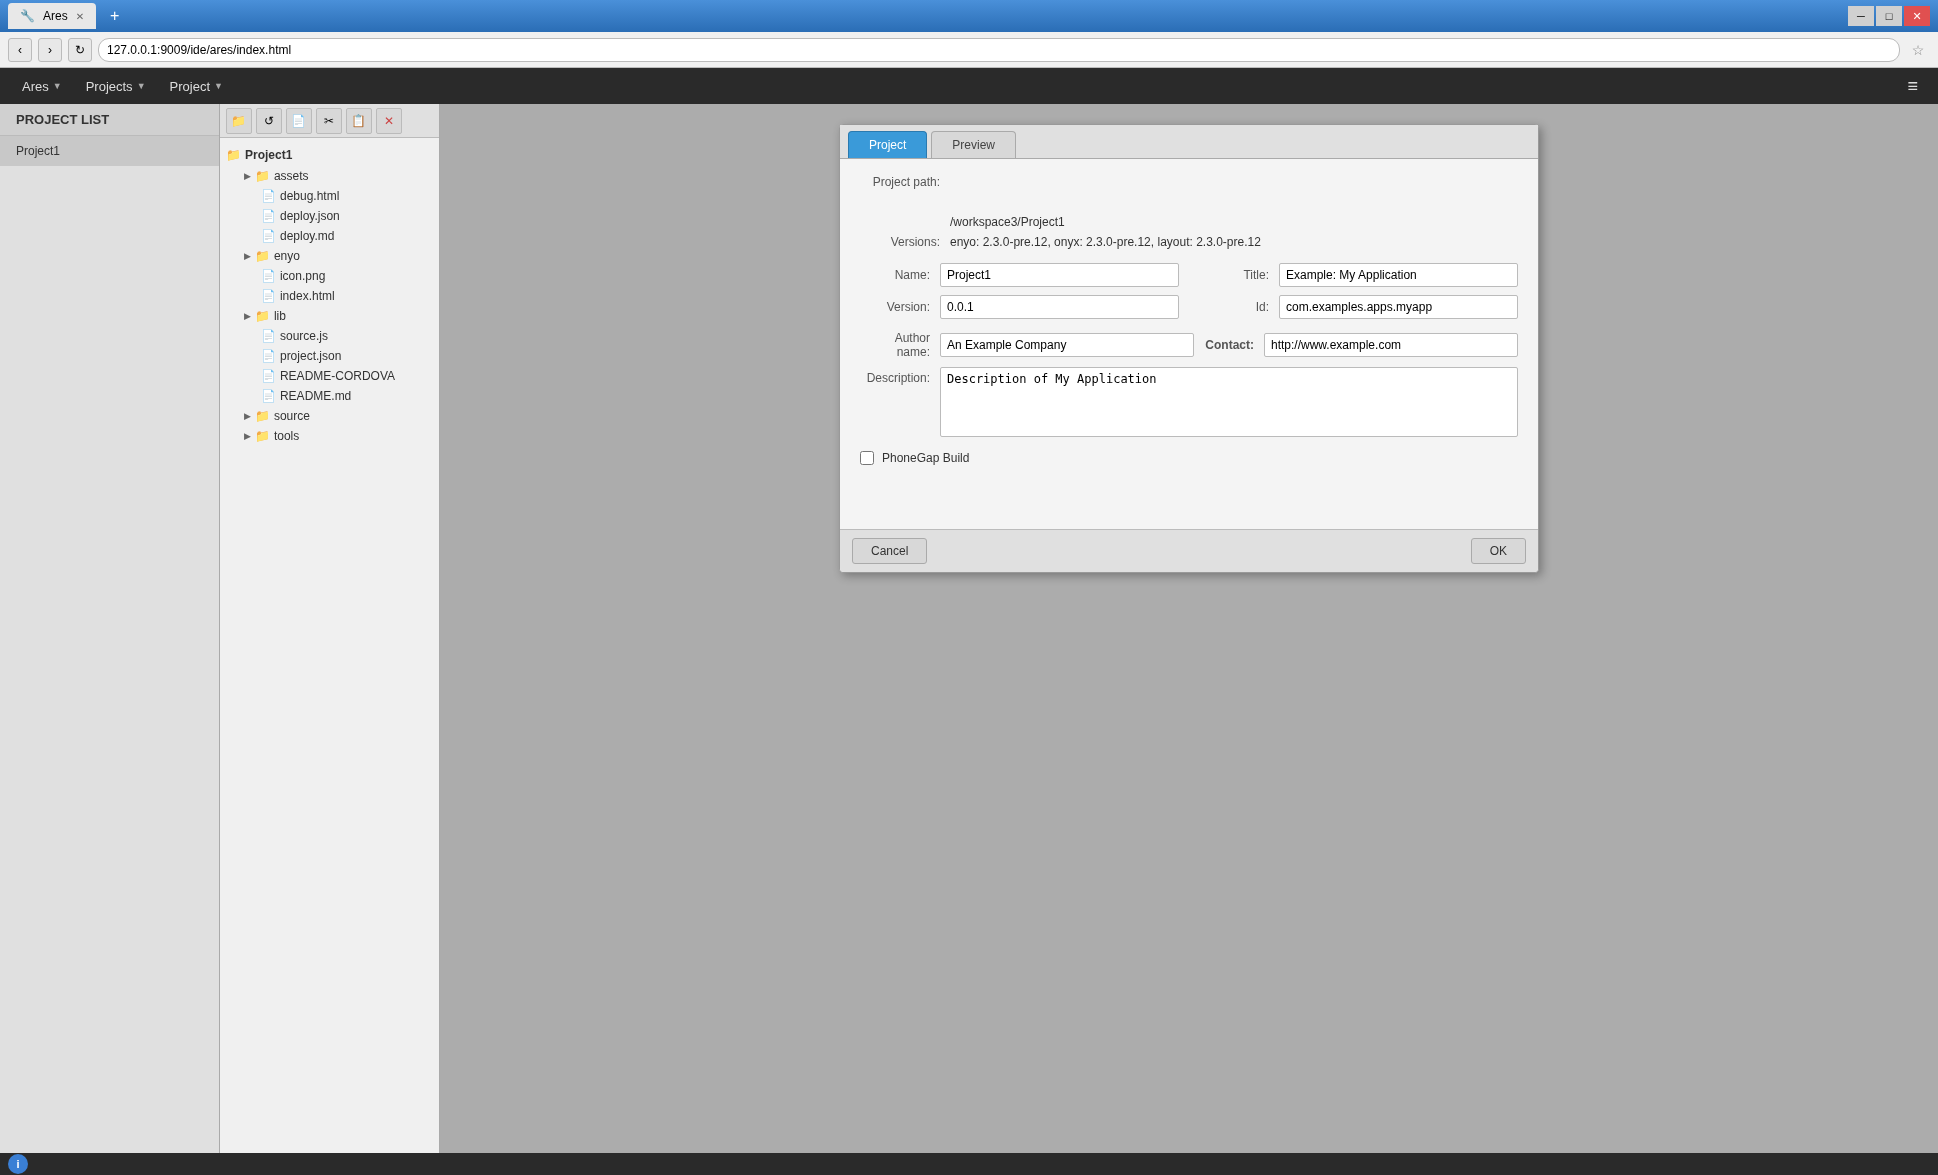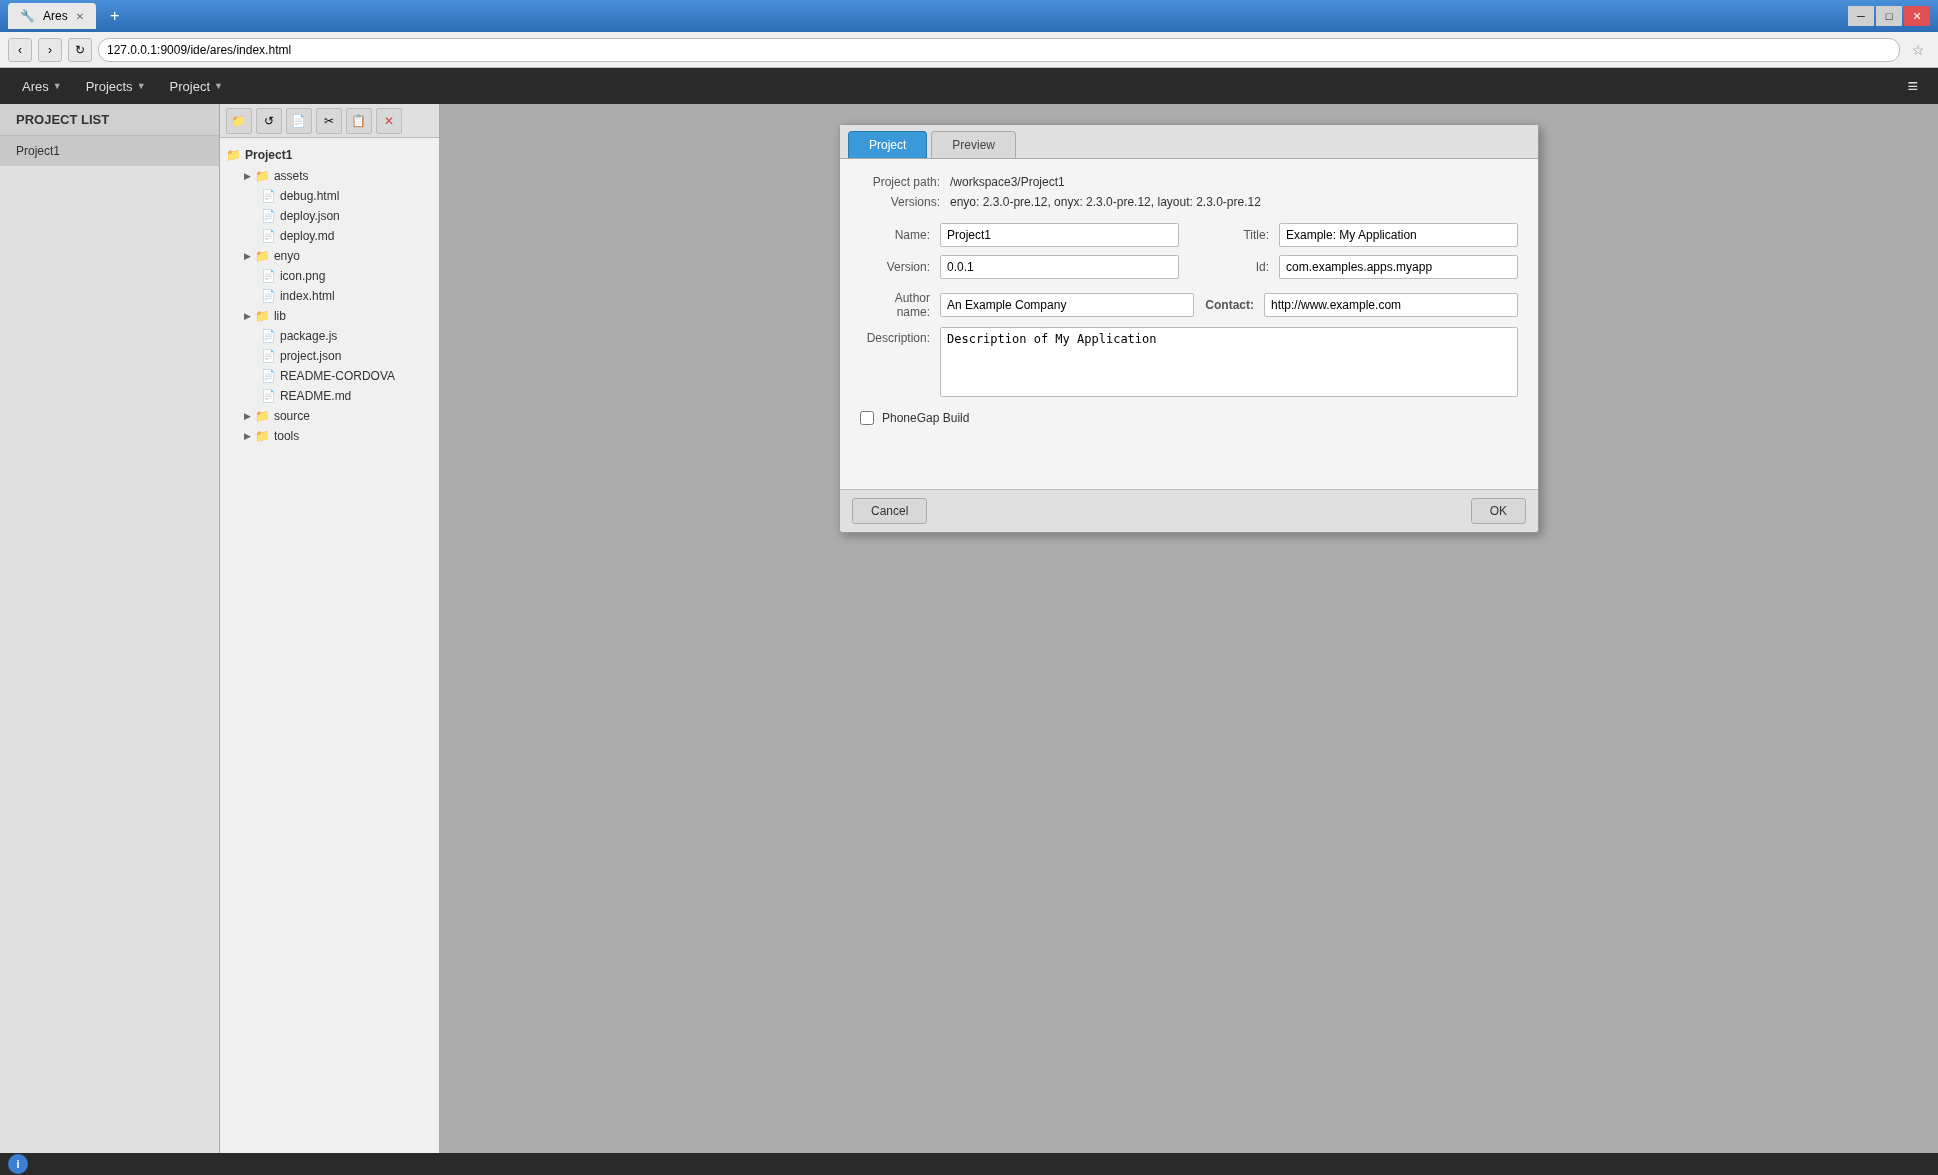--- a/index.html
+++ b/index.html
@@ -272,20 +272,21 @@
       font-size: 12px;
     }
     .modal-path-label {
       color: #555;
       width: 90px;
       text-align: right;
       padding-right: 10px;
     }
     .modal-path-value {
       color: #333;
+      margin-top: 40px;
     }
     .modal-versions-row {
       display: flex;
       align-items: center;
       margin-bottom: 14px;
       font-size: 12px;
     }
     .modal-versions-label {
       color: #555;
       width: 90px;
@@ -529,21 +530,21 @@
         <span>index.html</span>
       </div>
       <div class="tree-item" style="padding-left:24px;">
         <span class="arrow">▶</span>
         <span>📁</span>
         <span>lib</span>
       </div>
       <div class="tree-item" style="padding-left:24px;">
         <span style="width:13px;display:inline-block;"></span>
         <span>📄</span>
-        <span>package.js</span>
+        <span>source.js</span>
       </div>
       <div class="tree-item" style="padding-left:24px;">
         <span style="width:13px;display:inline-block;"></span>
         <span>📄</span>
         <span>project.json</span>
       </div>
       <div class="tree-item" style="padding-left:24px;">
         <span style="width:13px;display:inline-block;"></span>
         <span>📄</span>
         <span>README-CORDOVA</span>

